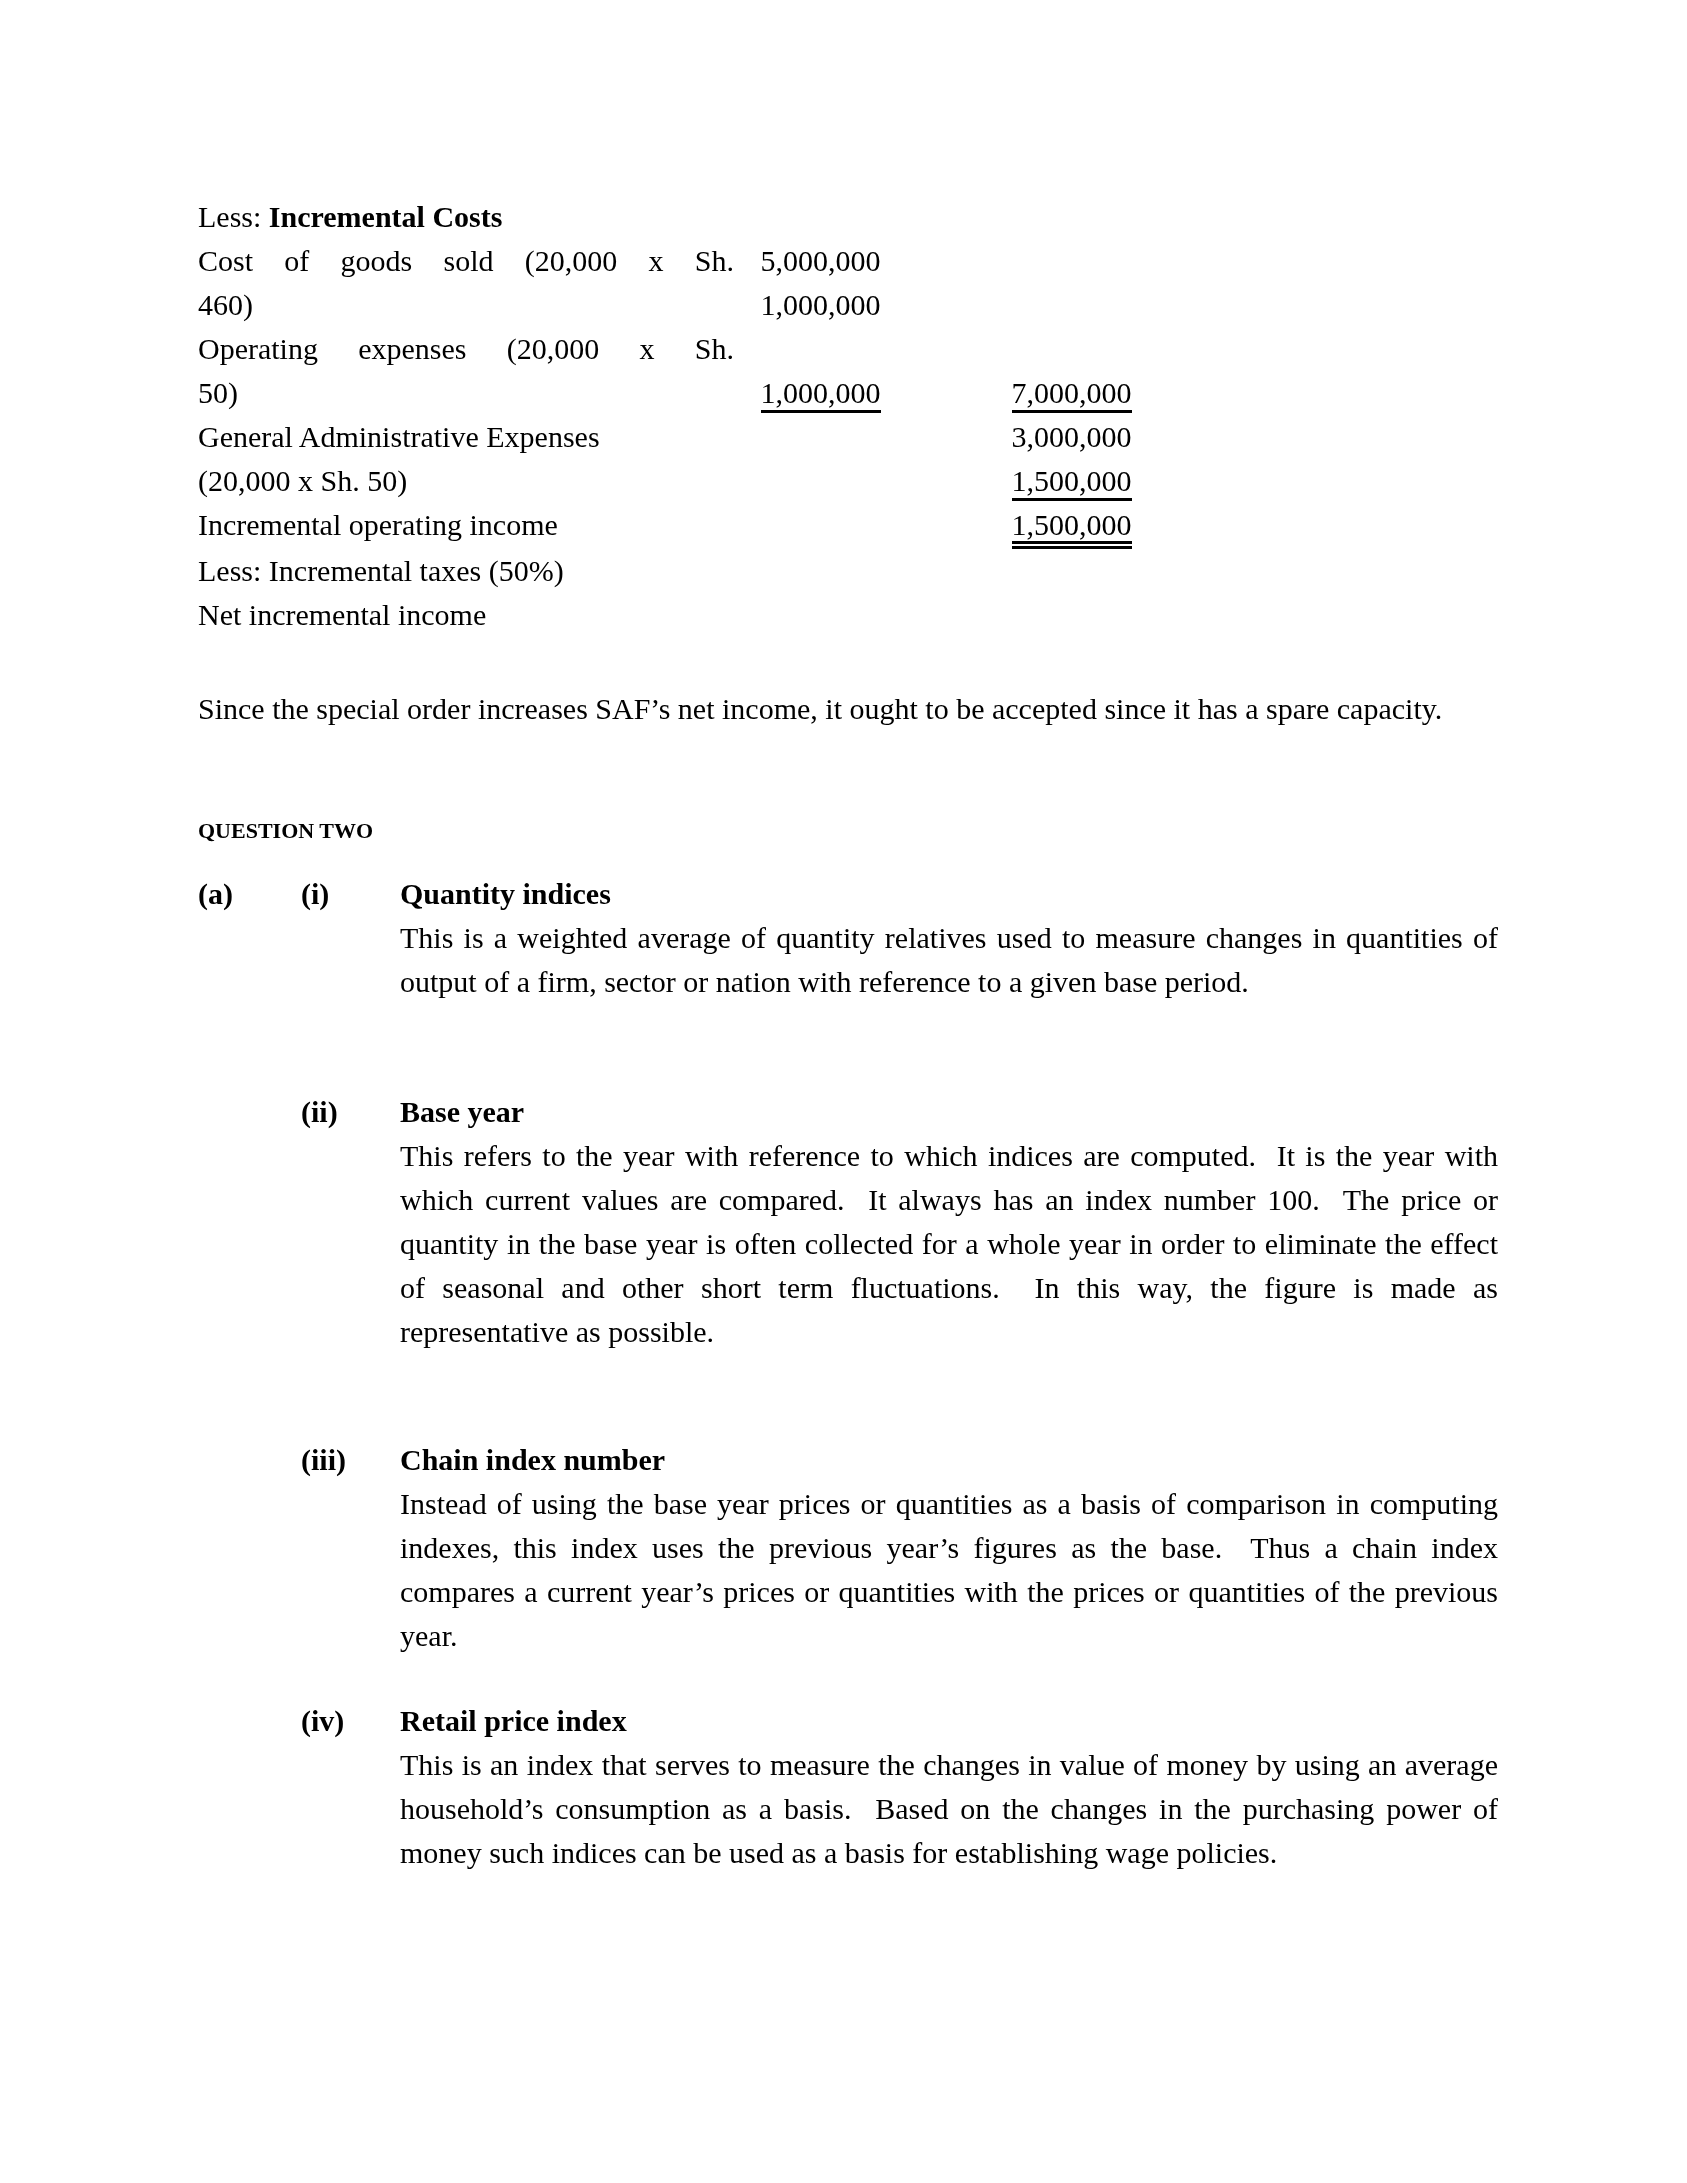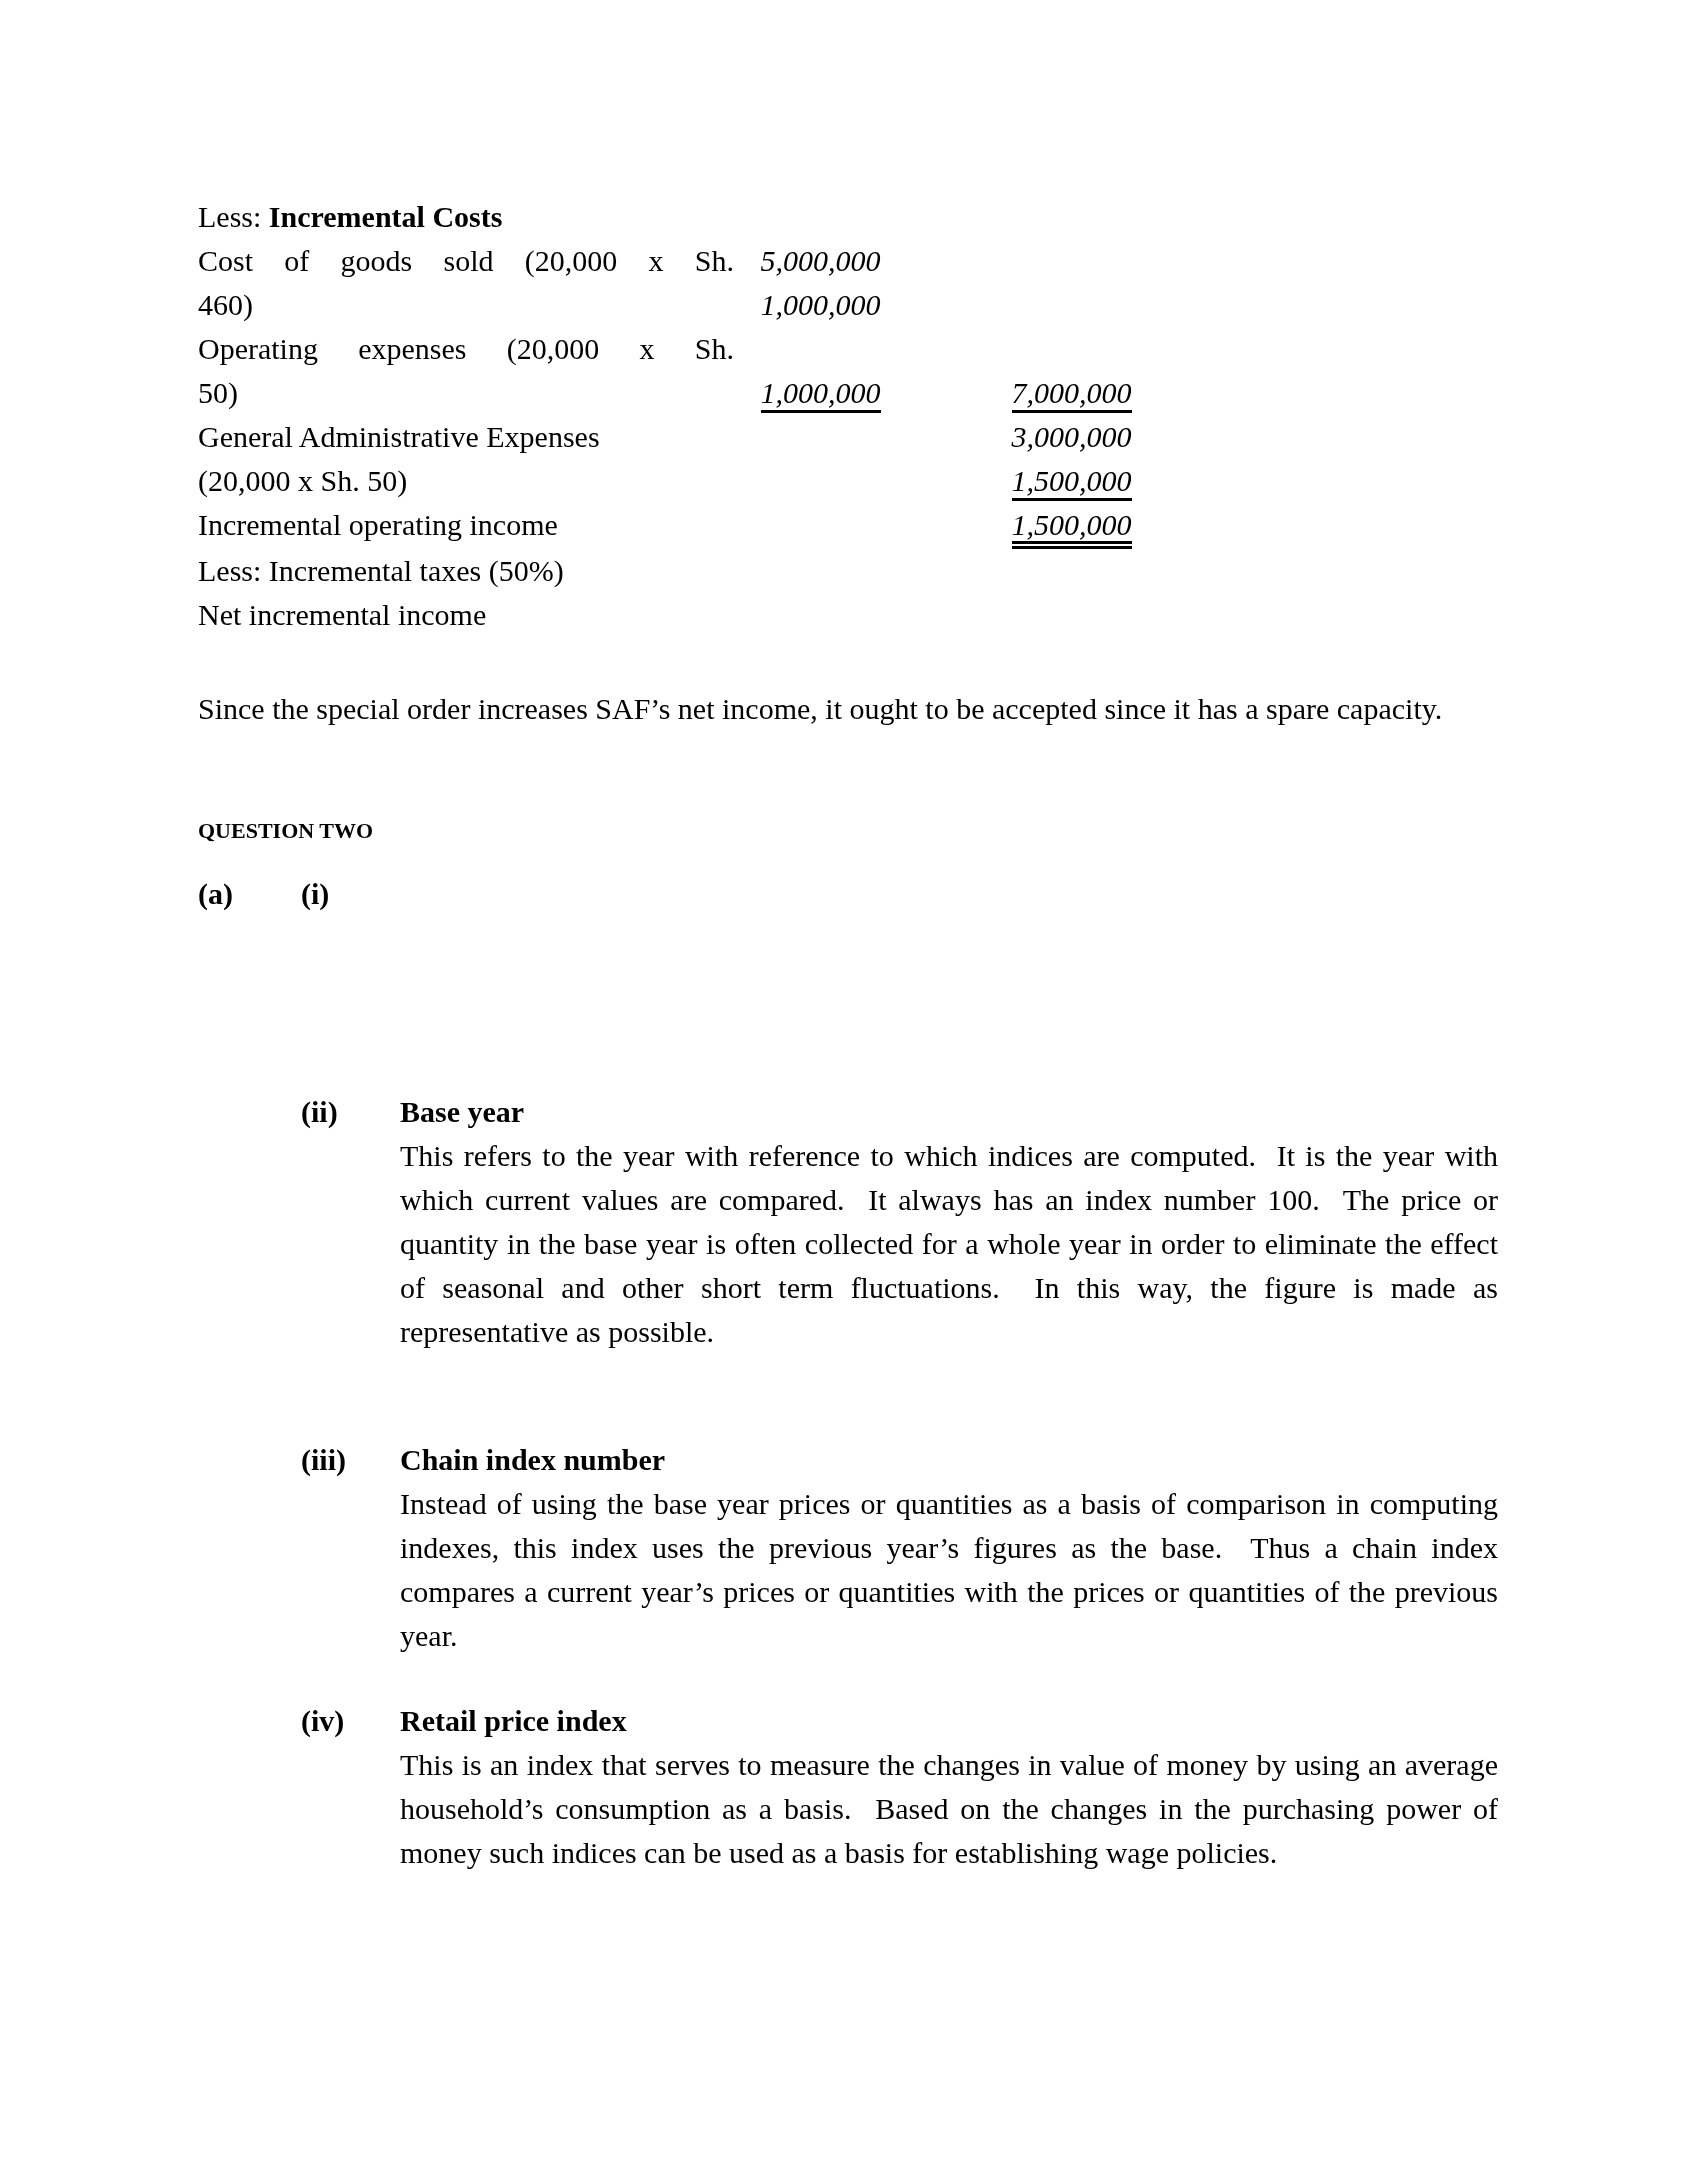--- a/index.html
+++ b/index.html
@@ -10,21 +10,21 @@
   }
 
   
   .costs { position:absolute; top:195px; left:198px; width:1012px; }
   .trow { display:flex; line-height:44px; }
   .tlabel { flex:0 0 536px; }
   .tlabel.just { text-align:justify; text-align-last:justify; }
   .thead-label { flex:0 0 595px; }
   .tcolA { flex:0 0 152px; margin-left:26.5px; }
   .tcolB { flex:0 0 159px; margin-left:99px; }
-  .num { display:inline-block; line-height:30px; vertical-align:baseline;font-style:italic; }
+  .num { display:inline-block; line-height:30px; vertical-align:baseline; }
   .u1 { border-bottom:3.3px solid #000; padding-bottom:2px; }
   .u2 { border-bottom:8.6px double #000; padding-bottom:0.7px; }
   b { font-weight:bold; }
 
   
   .conclusion {
     position:absolute; top:687px; left:198px; width:1303px;
     line-height:44px; text-align:justify;
   }
   .qtitle {
@@ -106,20 +106,24 @@
     </div>
   </section>
 
   <p class="conclusion">Since the special order increases SAF’s net income, it ought to be accepted since it has a spare capacity.</p>
 
   <h1 class="qtitle">QUESTION TWO</h1>
 
   <div class="item i1">
     <span class="col-a">(a)</span>
     <span class="col-n">(i)</span>
+    <div class="col-t">
+      <div class="ihead">Quantity indices</div>
+      <div class="ibody">This is a weighted average of quantity relatives used to measure changes in quantities of output of a firm, sector or nation with reference to a given base period.</div>
+    </div>
   </div>
 
   <div class="item i2">
     <span class="col-n">(ii)</span>
     <div class="col-t">
       <div class="ihead">Base year</div>
       <div class="ibody">This refers to the year with reference to which indices are computed.  It is the year with which current values are compared.  It always has an index number 100.  The price or quantity in the base year is often collected for a whole year in order to eliminate the effect of seasonal and other short term fluctuations.  In this way, the figure is made as representative as possible.</div>
     </div>
   </div>
 

